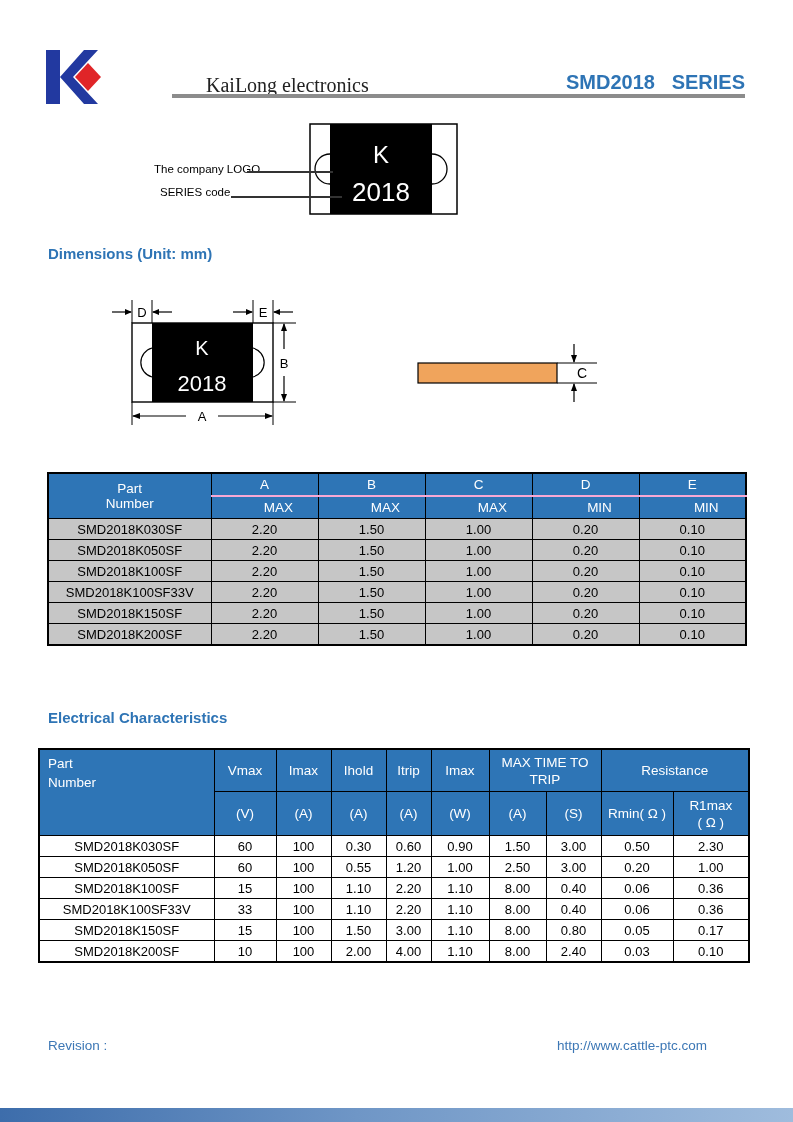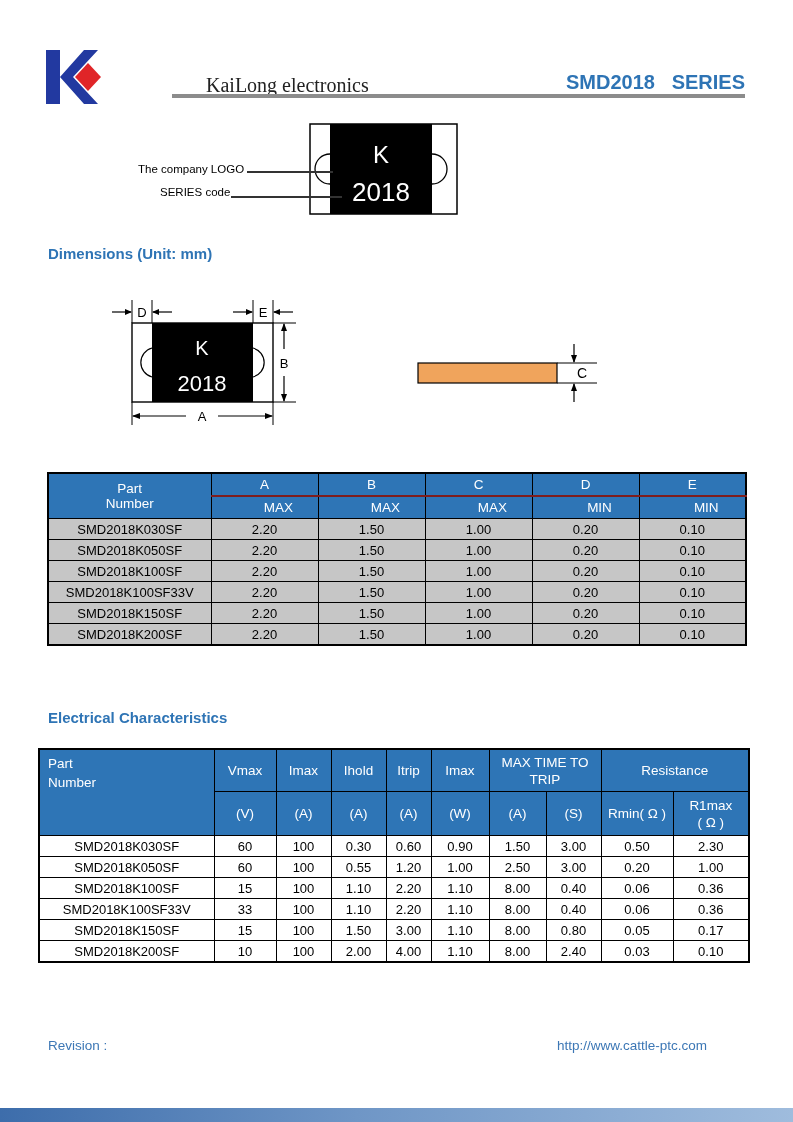--- a/index.html
+++ b/index.html
@@ -28,21 +28,21 @@
   .callout-line { height:2px; background:#333; }
 
   
   .section-heading { font-size:15px; font-weight:bold; color:#2E74B5; }
 
   
   table { border-collapse:collapse; table-layout:fixed; }
   .dimtable { position:absolute; left:47px; top:472px; width:698px; border:2px solid #000; }
   .dimtable th, .dimtable td { border:1px solid #000; text-align:center; padding:0; overflow:hidden; }
   .dimtable thead th { background:#2E75B6; color:#fff; font-weight:400; font-size:13.5px; height:21px; }
-  .dimtable thead .subdiv { border-top:2px solid #7f1d1d;padding-left:28px; }
+  .dimtable thead .subdiv { border-top:2px solid #f9a8d4;padding-left:28px; }
   .dimtable tbody td { background:#C6C6C6; color:#000; font-size:13px; height:20px; }
 
   
   .electable { position:absolute; left:38px; top:748px; width:710px; border:2px solid #000; }
   .electable th, .electable td { border:1px solid #000; padding:0; overflow:hidden; }
   .electable thead th { background:#2E75B6; color:#fff; font-weight:400; font-size:13.5px; text-align:center; }
   .electable thead tr.h1 th { height:41px; }
   .electable thead tr.h2 th { height:43px; }
   .electable th.partcell { text-align:left; vertical-align:top; padding:4px 0 0 8px; line-height:19px; }
   .electable tbody td { background:#fff; color:#000; text-align:center; font-size:13px; height:20px; }
@@ -72,21 +72,21 @@
   <div class="abs header-rule"></div>
 
   <svg class="abs" style="left:298px; top:118px;" width="172" height="100" viewBox="0 0 172 100">
     <rect x="12" y="6" width="147" height="90" fill="#ffffff" stroke="#000" stroke-width="1.5"></rect>
     <rect x="32" y="6" width="102" height="90" fill="#000000"></rect>
     <path d="M32,36 A15,15 0 0 0 32,66" fill="#ffffff" stroke="#000" stroke-width="1.3"></path>
     <path d="M134,36 A15,15 0 0 1 134,66" fill="#ffffff" stroke="#000" stroke-width="1.3"></path>
     <text x="83" y="45" text-anchor="middle" font-size="24" fill="#ffffff">K</text>
     <text x="83" y="83" text-anchor="middle" font-size="26" fill="#ffffff">2018</text>
   </svg>
-  <div class="abs callout-text" style="left:138px; top:163px;">The company LOGO</div>
+  <div class="abs callout-text" style="left:154px; top:163px;">The company LOGO</div>
   <div class="abs callout-line" style="left:247px; top:171px; width:86px;"></div>
   <div class="abs callout-text" style="left:160px; top:186px;">SERIES code</div>
   <div class="abs callout-line" style="left:231px; top:196px; width:111px;"></div>
 
   <div class="abs section-heading" style="left:48px; top:245px;">Dimensions (Unit: mm)</div>
 
   <svg class="abs" style="left:100px; top:292px;" width="520" height="140" viewBox="0 0 520 140">
 
     <rect x="32" y="31" width="141" height="79" fill="#ffffff" stroke="#000" stroke-width="1.4"></rect>
     <rect x="52" y="31" width="101" height="79" fill="#000000"></rect>

